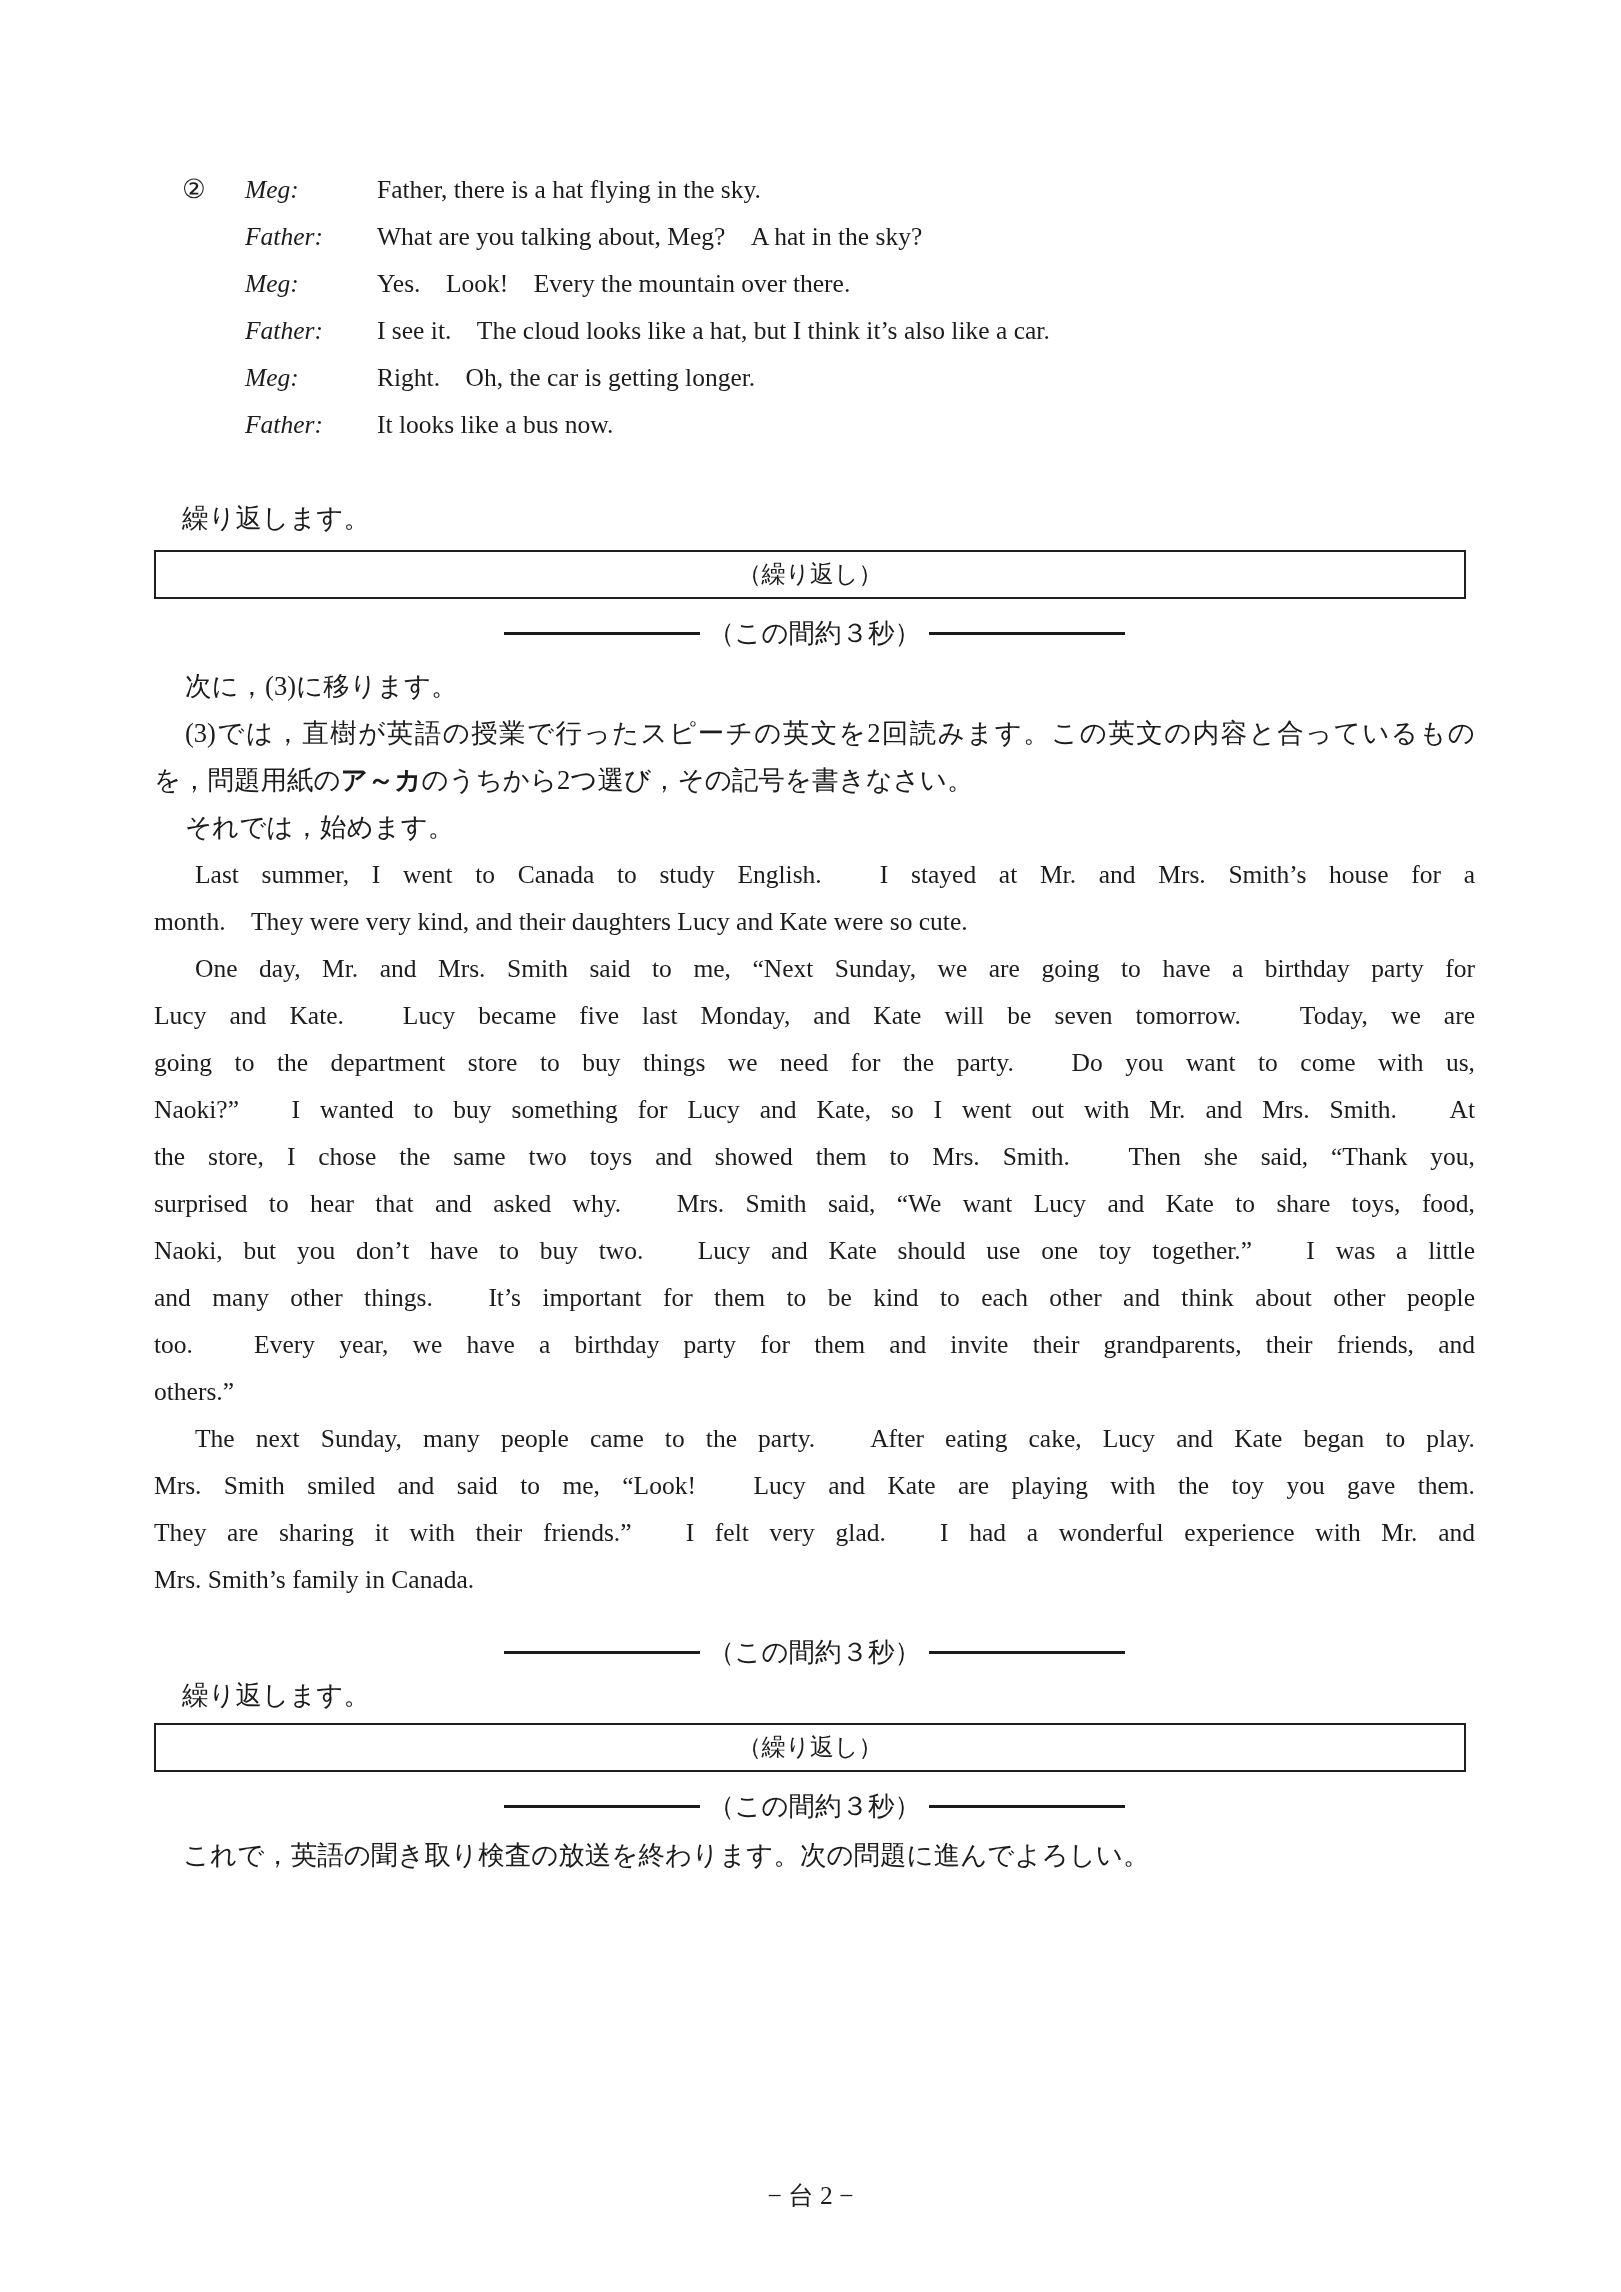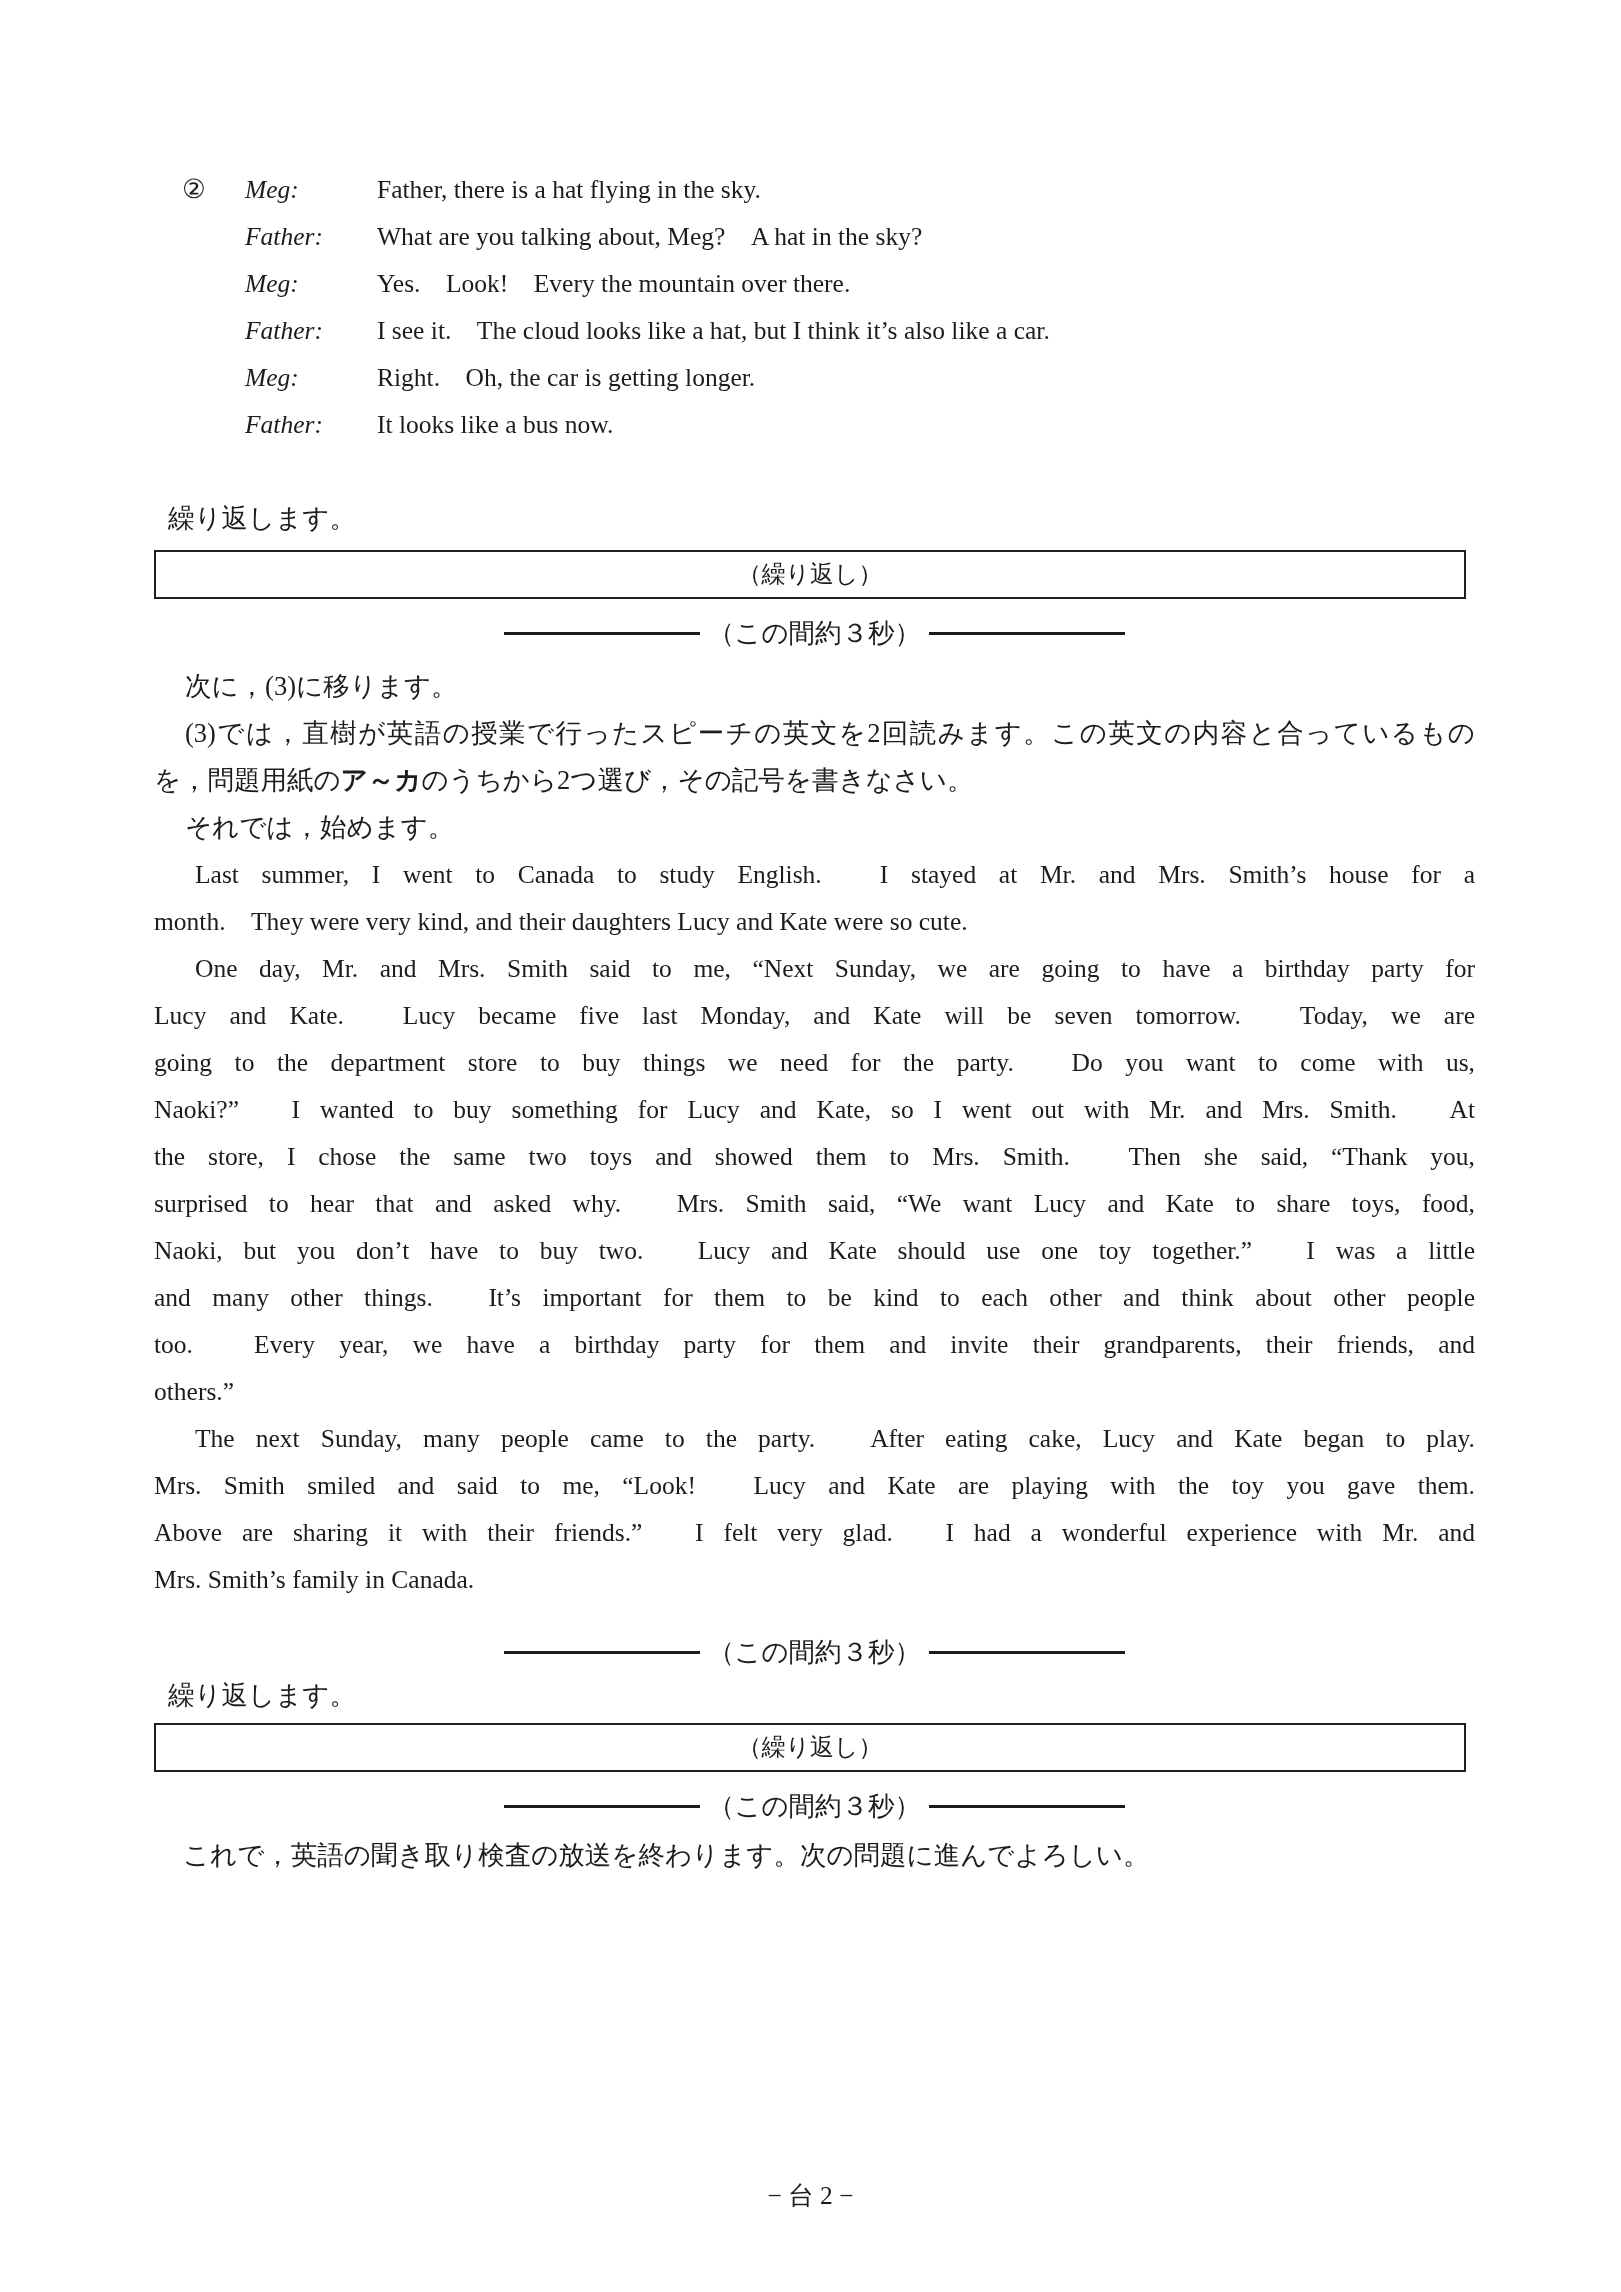--- a/index.html
+++ b/index.html
@@ -19,21 +19,21 @@
   .marker { position: absolute; left: 182px; top: 166px; height: 47px; line-height: 47px; font-size: 26.5px; }
   .dialogue { position: absolute; left: 0; top: 166px; width: 1621px; }
   .dlg-row { position: relative; height: 47px; }
   .dlg-row .spk { position: absolute; left: 245px; top: 0; line-height: 47px; font-size: 25.5px; font-style: italic; white-space: nowrap; }
   .dlg-row .txt { position: absolute; left: 377px; top: 0; line-height: 47px; font-size: 25.5px; white-space: nowrap; }
 
   .qline { position: absolute; left: 181px; top: 448px; height: 47px; line-height: 47px; white-space: nowrap; }
   .qline .qlabel { font-size: 26.5px; }
   .qline .qtext { font-size: 25.5px; margin-left: 29px; }
 
-  .note { position: absolute; left: 168px; height: 47px; line-height: 47px; font-size: 26.5px; white-space: nowrap; }
+  .note { position: absolute; left: 182px; height: 47px; line-height: 47px; font-size: 26.5px; white-space: nowrap; }
   .note1 { top: 495px; }
   .note2 { top: 1672px; }
 
   
   .rbox {
     position: absolute; left: 154px; width: 1308px; height: 45px;
     border: 2.9px solid #1f1f1f; text-align: center; line-height: 45px; font-size: 24px;
   }
   .rbox1 { top: 550px; }
   .rbox2 { top: 1723px; }
@@ -133,21 +133,21 @@
         <div class="speech-line">surprised to hear that and asked why.　Mrs. Smith said, “We want Lucy and Kate to share toys, food,</div>
         <div class="speech-line">Naoki, but you don’t have to buy two.　Lucy and Kate should use one toy together.”　I was a little</div>
         <div class="speech-line">and many other things.　It’s important for them to be kind to each other and think about other people</div>
         <div class="speech-line">too.　Every year, we have a birthday party for them and invite their grandparents, their friends, and</div>
         <div class="speech-line last">others.”</div>
       </div>
       <div class="paragraph last">
 
       <div class="speech-line first">The next Sunday, many people came to the party.　After eating cake, Lucy and Kate began to play.</div>
         <div class="speech-line">Mrs. Smith smiled and said to me, “Look!　Lucy and Kate are playing with the toy you gave them.</div>
-        <div class="speech-line">Above are sharing it with their friends.”　I felt very glad.　I had a wonderful experience with Mr. and</div>
+        <div class="speech-line">They are sharing it with their friends.”　I felt very glad.　I had a wonderful experience with Mr. and</div>
         <div class="speech-line last">Mrs. Smith’s family in Canada.</div>
       </div>
     </div>
 
   <div class="divider d2">
     <span class="seg"></span>
     <span class="dtext jp">（この間約３秒）</span>
     <span class="seg"></span>
   </div>
 

